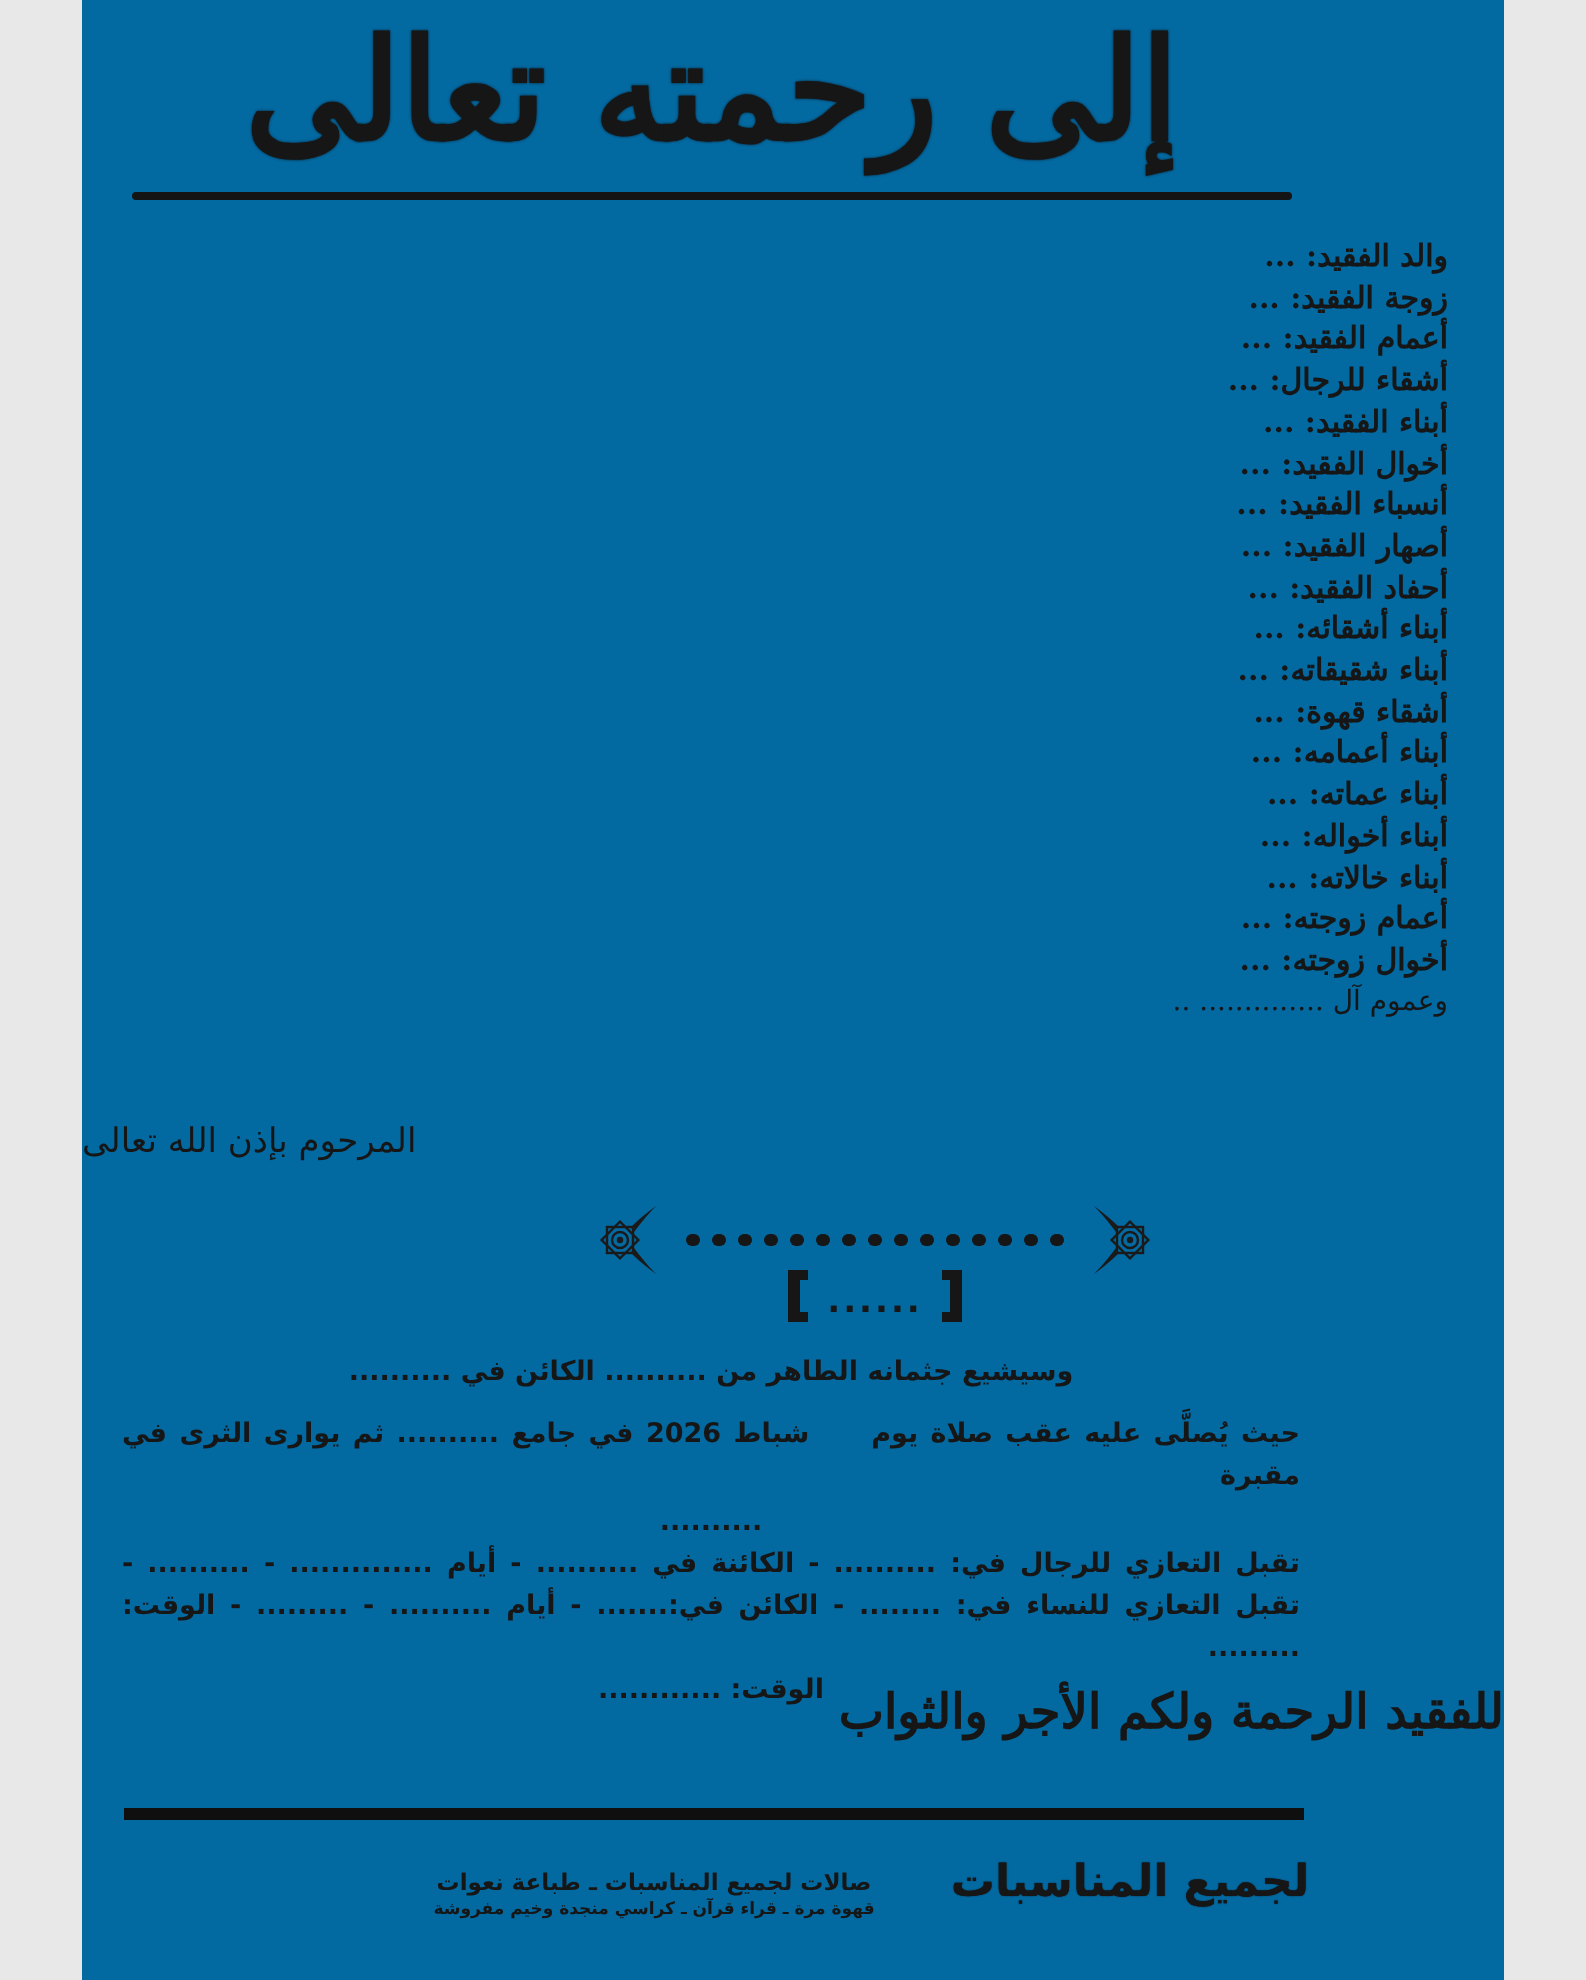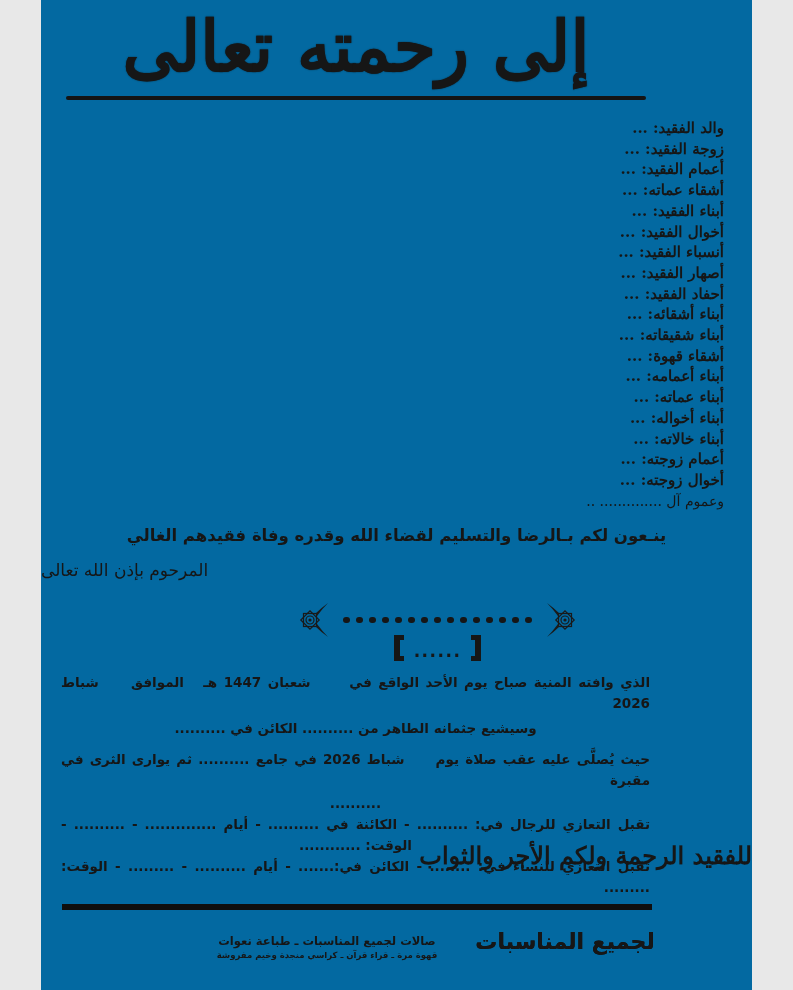--- a/index.html
+++ b/index.html
@@ -104,39 +104,38 @@
 
 <div class="page">
 
   <div class="calli">إلى رحمته تعالى</div>
   <div class="calli-rule"></div>
 
   <div class="relatives">
     <div class="item">والد الفقيد: ...</div>
     <div class="item">زوجة الفقيد: ...</div>
     <div class="item">أعمام الفقيد: ...</div>
-    <div class="item">أشقاء عماته: ...</div>
+    <div class="item">أشقاء للرجال: ...</div>
     <div class="item">أبناء الفقيد: ...</div>
     <div class="item">أخوال الفقيد: ...</div>
     <div class="item">أنسباء الفقيد: ...</div>
     <div class="item">أصهار الفقيد: ...</div>
     <div class="item">أحفاد الفقيد: ...</div>
     <div class="item">أبناء أشقائه: ...</div>
     <div class="item">أبناء شقيقاته: ...</div>
     <div class="item">أشقاء قهوة: ...</div>
     <div class="item">أبناء أعمامه: ...</div>
     <div class="item">أبناء عماته: ...</div>
     <div class="item">أبناء أخواله: ...</div>
     <div class="item">أبناء خالاته: ...</div>
     <div class="item">أعمام زوجته: ...</div>
     <div class="item">أخوال زوجته: ...</div>
     <div class="item last">وعموم آل .............. ..</div>
   </div>
 
-  <div class="announce">ينـعون لكم بـالرضا والتسليم لقضاء الله وقدره وفاة فقيدهم الغالي</div>
   <div class="mercy">المرحوم بإذن الله تعالى</div>
 
   <div class="divider">
     <svg class="orn" width="30" height="36" viewBox="0 0 30 36">
       <g stroke="#1a1a1a" fill="none" stroke-width="1.2">
         <rect x="4.5" y="11.5" width="13" height="13"></rect>
         <rect x="4.5" y="11.5" width="13" height="13" transform="rotate(45 11 18)"></rect>
         <circle cx="11" cy="18" r="4"></circle>
       </g>
       <circle cx="11" cy="18" r="1.6" fill="#1a1a1a"></circle>
@@ -172,27 +171,26 @@
     </svg>
   </div>
 
   <div class="bracket-row">
     <span class="bracket open"></span>
     <span class="bracket-dots">......</span>
     <span class="bracket close"></span>
   </div>
 
   <div class="details">
-    <div class="dl jl">الذي وافته المنية صباح يوم الأحد الواقع في&nbsp;&nbsp;&nbsp;&nbsp;&nbsp; شعبان 1447 هـ&nbsp;&nbsp; الموافق&nbsp;&nbsp;&nbsp;&nbsp; شباط 2026</div>
     <div class="dl ct g1">وسيشيع جثمانه الطاهر من .......... الكائن في ..........</div>
     <div class="dl jl g2">حيث يُصلَّى عليه عقب صلاة يوم&nbsp;&nbsp;&nbsp;&nbsp; شباط 2026 في جامع .......... ثم يوارى الثرى في مقبرة</div>
     <div class="dl ct g3">..........</div>
     <div class="dl jl">تقبل التعازي للرجال في: .......... - الكائنة في .......... - أيام .............. - .......... -</div>
+    <div class="dl jl">تقبل التعازي للنساء في: ........ - الكائن في:....... - أيام .......... - ......... - الوقت: .........</div>
     <div class="dl ct">الوقت: ............</div>
-    <div class="dl jl">تقبل التعازي للنساء في: ........ - الكائن في:....... - أيام .......... - ......... - الوقت: .........</div>
   </div>
 
   <div class="blessing">للفقيد الرحمة ولكم الأجر والثواب</div>
 
   <div class="footer-rule"></div>
   <div class="footer-logo">لجميع المناسبات</div>
   <div class="footer-services">
     <div class="fs1">صالات لجميع المناسبات ـ طباعة نعوات</div>
     <div class="fs2">قهوة مرة ـ قراء قرآن ـ كراسي منجدة وخيم مفروشة</div>
   </div>

